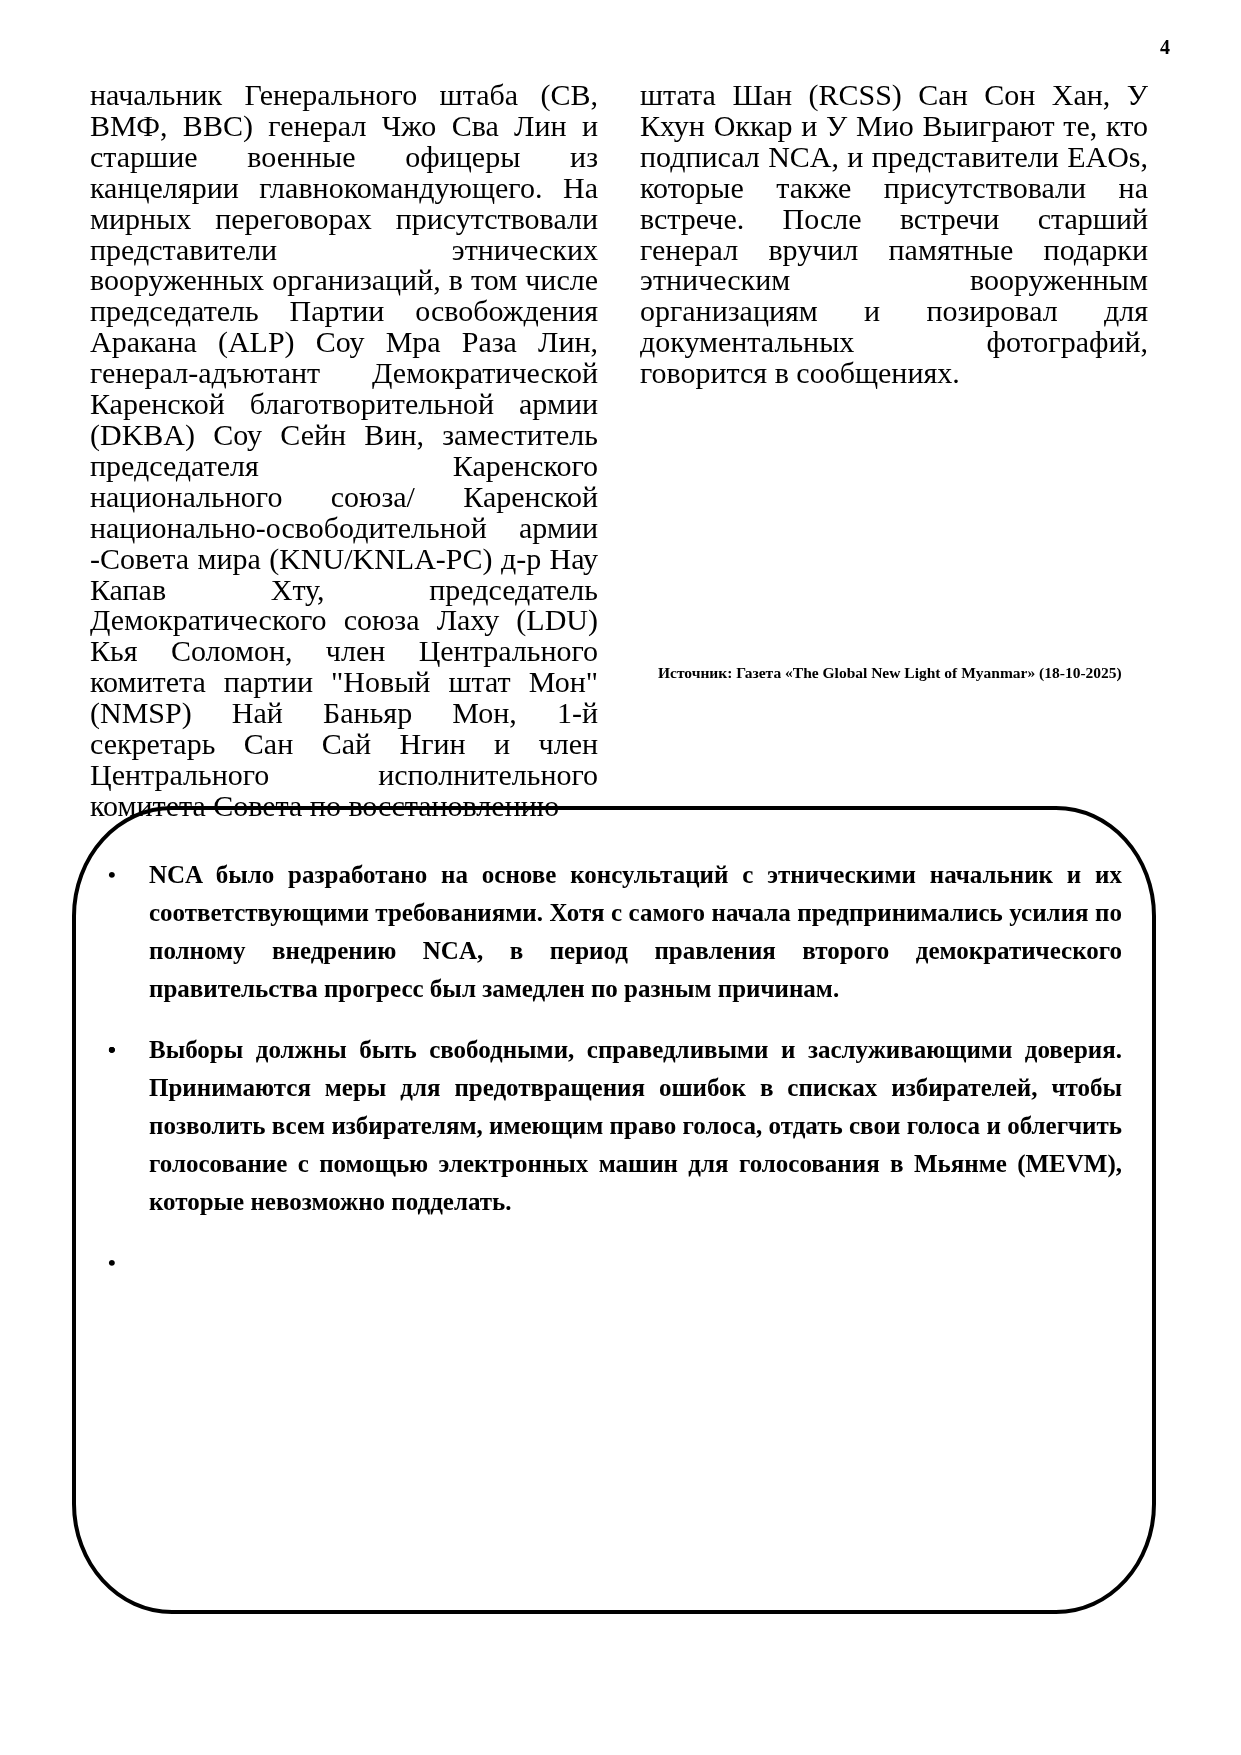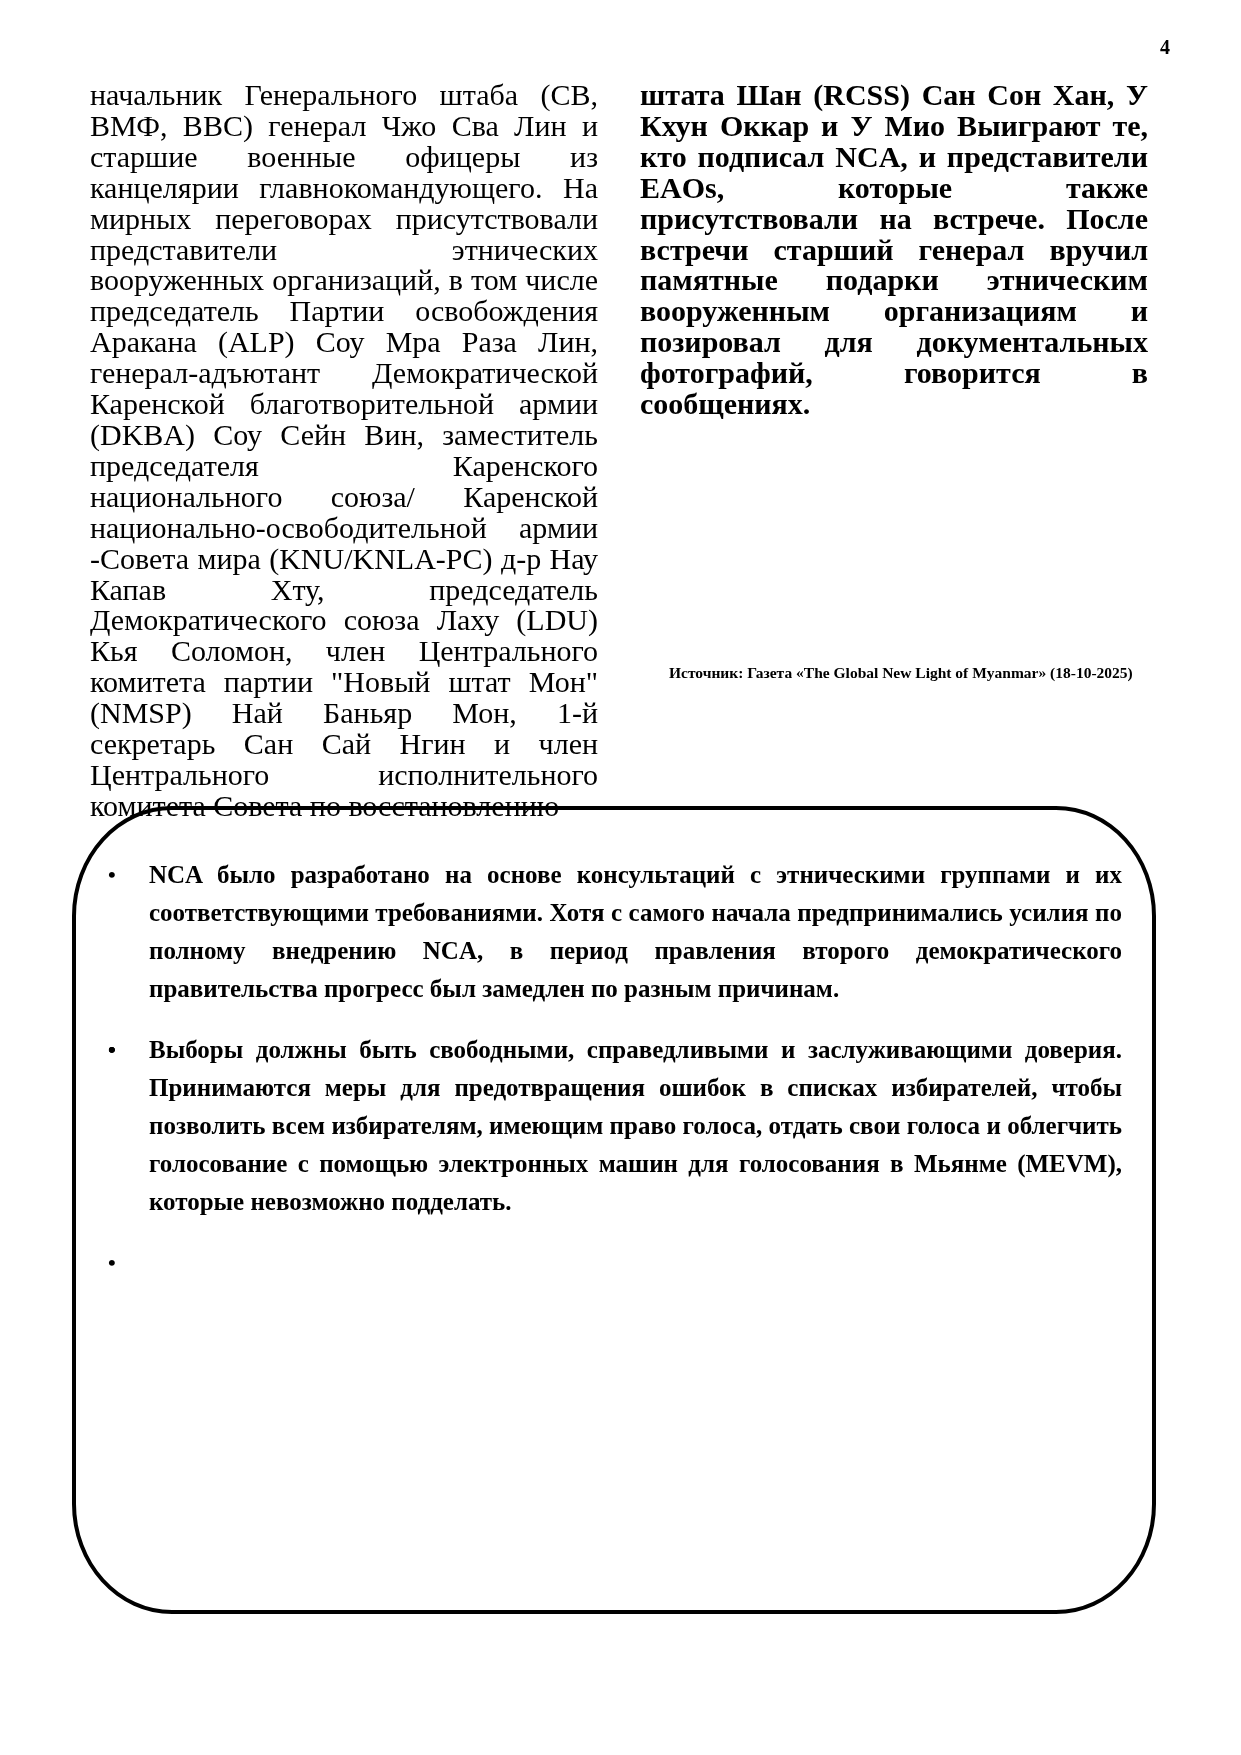--- a/index.html
+++ b/index.html
@@ -30,30 +30,29 @@
       width: 508px;
       font-size: 30px;
       line-height: 30.9px;
       text-align: justify;
       hyphens: none;
     }
     .column p {
       margin: 0;
     }
     .col-left { left: 90px; }
-    .col-right { left: 640px; font-weight: bold; }
+    .col-right { left: 640px; }
     .source {
       position: absolute;
       top: 664px;
       left: 658px;
       width: 520px;
       font-size: 15.5px;
       font-weight: bold;
       white-space: nowrap;
-      margin-left: 11px;
     }
     .summary-box {
       position: absolute;
       left: 72px;
       top: 806px;
       width: 1084px;
       height: 808px;
       border: 4px solid #000000;
       border-radius: 100px / 110px;
       box-sizing: border-box;
@@ -97,21 +96,21 @@
   <p>штата Шан (RCSS) Сан Сон Хан, У Кхун Оккар и У Мио Выиграют те, кто подписал NCA, и представители EAOs, которые также присутствовали на встрече. После встречи старший генерал вручил памятные подарки этническим вооруженным организациям и позировал для документальных фотографий, говорится в сообщениях.</p>
 </div>
 
 <div class="source">Источник: Газета «The Global New Light of Myanmar» (18-10-2025)</div>
 
 <div class="summary-box"></div>
 
 <ul class="summary-list">
   <li class="summary-item">
     <span class="bullet">•</span>
-    <span>NCA было разработано на основе консультаций с этническими группами и их соответствующими требованиями. Хотя с самого начала предпринимались усилия по полному внедрению NCA, в период правления второго демократического правительства прогресс был замедлен по разным причинам.</span>
+    <span>NCA было разработано на основе консультаций с этническими начальник и их соответствующими требованиями. Хотя с самого начала предпринимались усилия по полному внедрению NCA, в период правления второго демократического правительства прогресс был замедлен по разным причинам.</span>
   </li>
   <li class="summary-item">
     <span class="bullet">•</span>
   </li>
   <li class="summary-item">
     <span class="bullet">•</span>
   </li>
   <li class="summary-item">
     <span class="bullet">•</span>
     <span>Выборы должны быть свободными, справедливыми и заслуживающими доверия. Принимаются меры для предотвращения ошибок в списках избирателей, чтобы позволить всем избирателям, имеющим право голоса, отдать свои голоса и облегчить голосование с помощью электронных машин для голосования в Мьянме (MEVM), которые невозможно подделать.</span>

